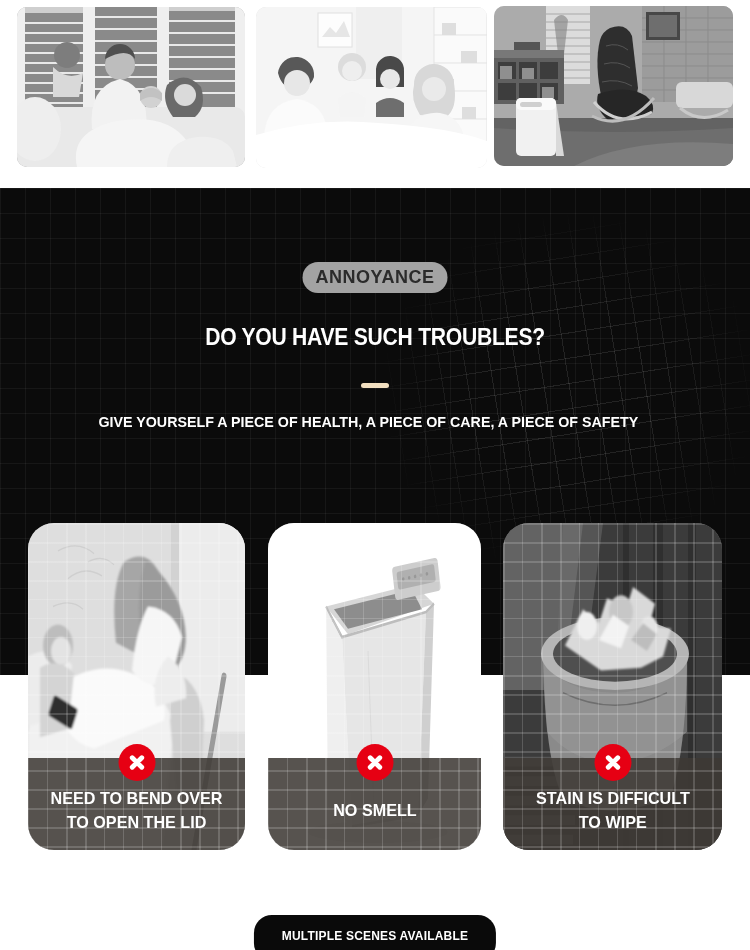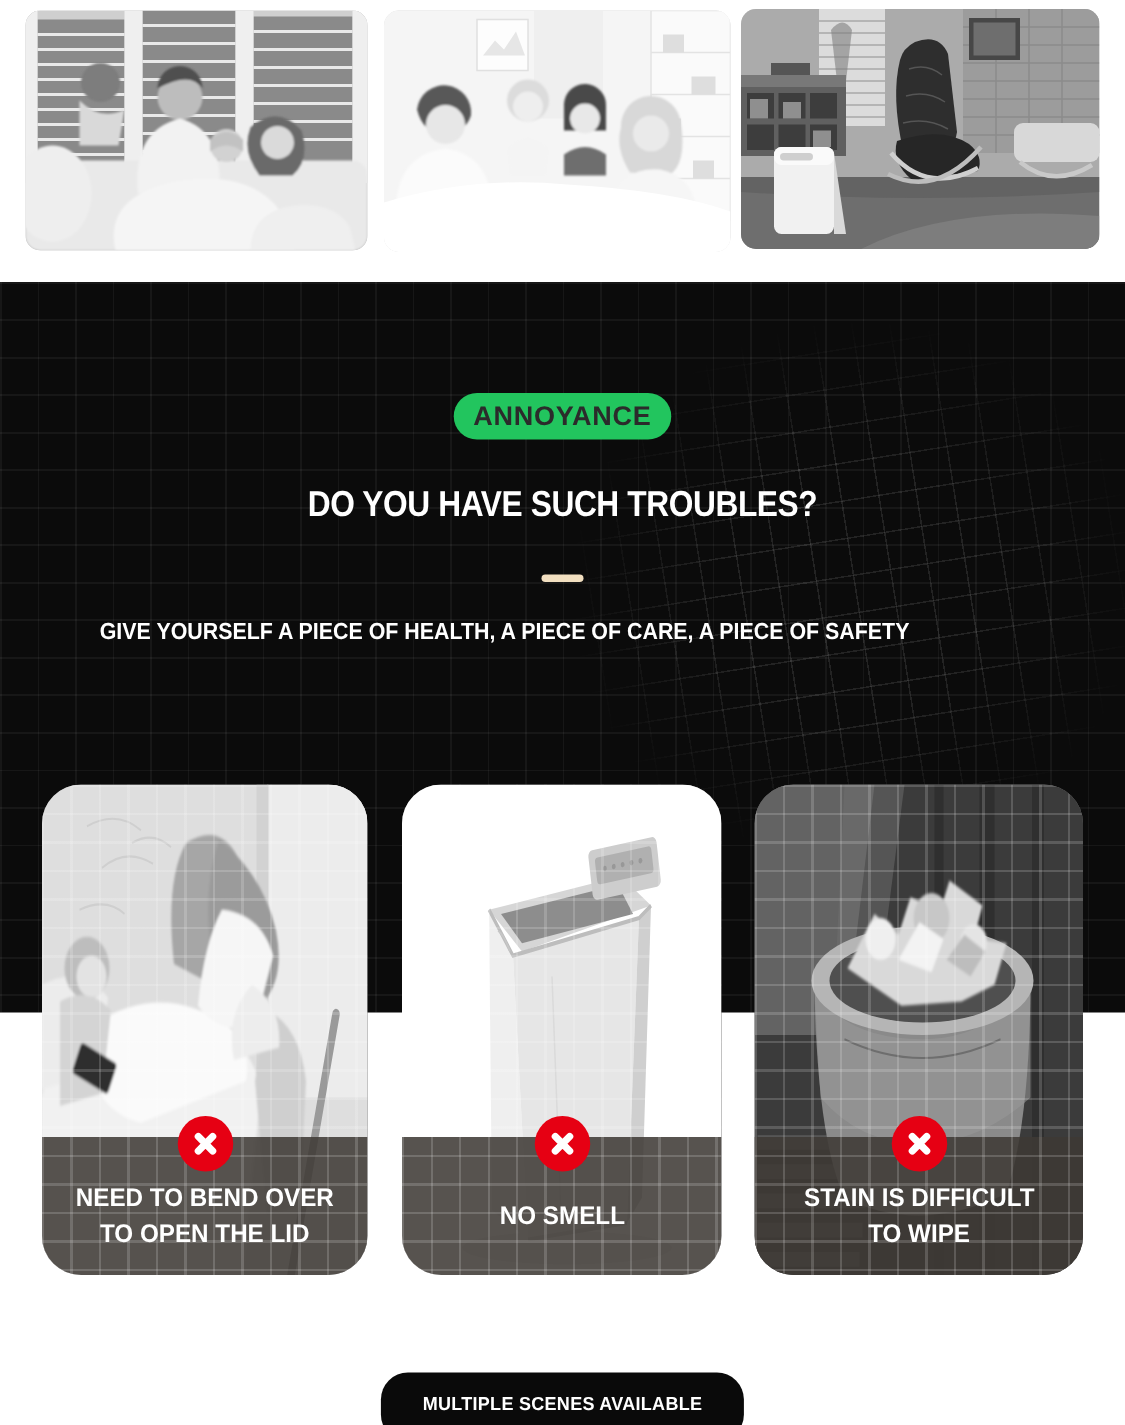--- a/index.html
+++ b/index.html
@@ -21,33 +21,33 @@
       repeating-linear-gradient(to bottom, rgba(255,255,255,.05) 0 1px, transparent 1px 25px);}
   .dark .grid-patch{position:absolute;right:-70px;top:-30px;width:500px;height:470px;
     transform:rotate(-9deg);
     background-image:
       repeating-linear-gradient(to right, rgba(255,255,255,.10) 0 1px, transparent 1px 25px),
       repeating-linear-gradient(to bottom, rgba(255,255,255,.10) 0 1px, transparent 1px 25px);
     -webkit-mask-image:radial-gradient(closest-side, #000 35%, transparent 78%);
     mask-image:radial-gradient(closest-side, #000 35%, transparent 78%);}
 
   .badge{position:absolute;left:50%;top:74px;transform:translateX(-50%);
-    width:145px;height:31px;border-radius:16px;background:#22c55e;
+    width:145px;height:31px;border-radius:16px;background:#a3a3a3;
     display:flex;align-items:center;justify-content:center;
     color:#2b2b2b;font-size:18px;font-weight:700;letter-spacing:.5px;}
 
   .title{position:absolute;left:0;top:127px;width:750px;text-align:center;
     color:#ffffff;font-size:24px;font-weight:700;line-height:44px;white-space:nowrap;}
   .title>span{display:inline-block;transform:scaleX(.88);letter-spacing:-.3px;}
 
   .dash{position:absolute;left:50%;top:195px;transform:translateX(-50%);
     width:28px;height:5px;border-radius:3px;background:#f2dfc0;}
 
   .subtitle{position:absolute;left:0;top:224px;width:672px;text-align:center;
-    color:#ffffff;font-size:15.5px;font-weight:700;line-height:20px;white-space:nowrap;}
+    color:#ffffff;font-size:15.5px;font-weight:700;line-height:20px;white-space:nowrap;padding-left:32px;}
   .subtitle>span{display:inline-block;transform:scaleX(.92);}
 
   
   .card{position:absolute;top:523px;height:327px;border-radius:26px;overflow:hidden;background:#777;}
   #card1{left:28px;width:217px;}
   #card2{left:268px;width:213px;}
   #card3{left:503px;width:219px;}
   .card .img{position:absolute;inset:0;}
   .card .img svg{display:block;width:100%;height:100%;}
   .card .band{position:absolute;left:0;right:0;bottom:0;height:92px;

